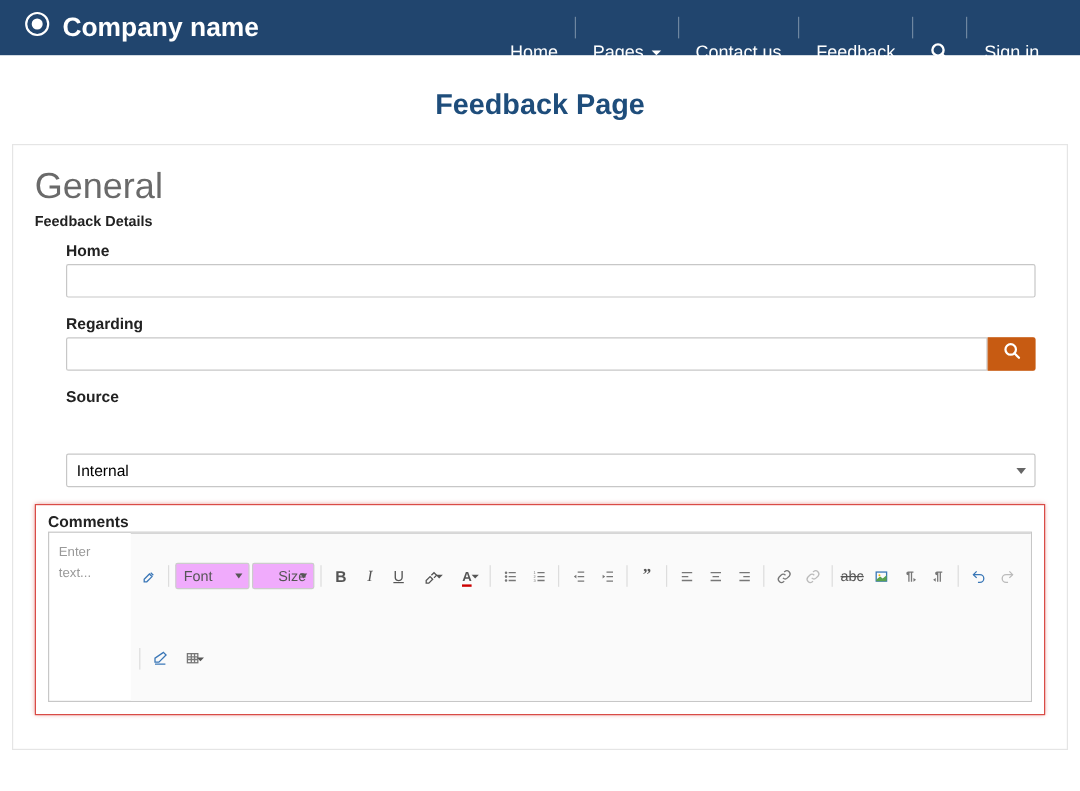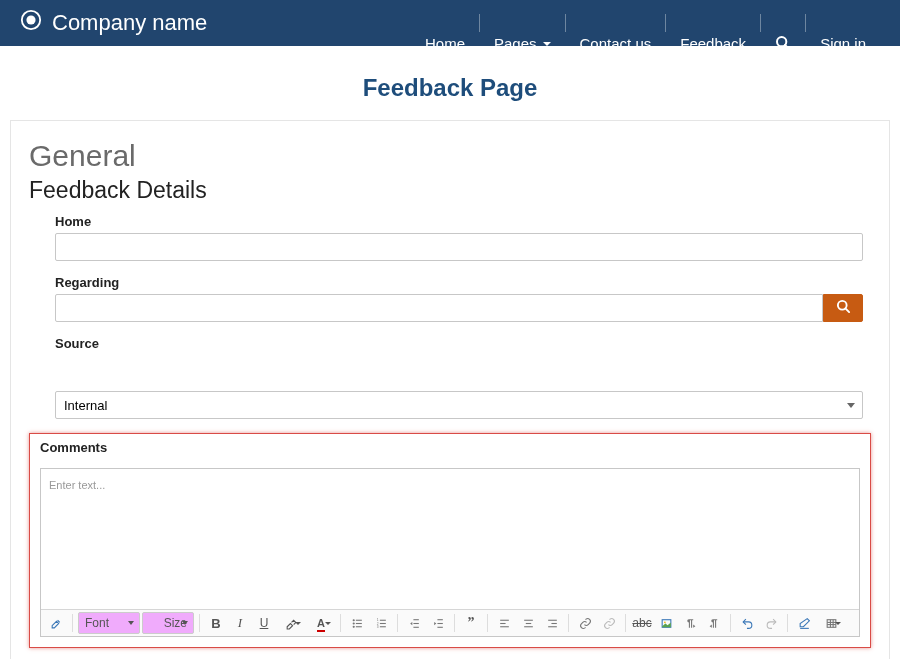--- a/index.html
+++ b/index.html
@@ -1,37 +1,37 @@
 <!DOCTYPE html>
 <html><head>
 <meta charset="utf-8">
 <style>
   * { box-sizing: border-box; }
   html, body { margin: 0; padding: 0; font-family: "Segoe UI", Arial, sans-serif; background:#fff; color:#222; }
   body { width: 900px; }
 
   
   .navbar { background:#21456e; color:#fff; height:46px; display:flex; align-items:center; padding:0 20px; }
-  .navbar .brand { display:flex; align-items:center; gap:10px; font-size:22px; font-weight:400; }
+  .navbar .brand { display:flex; align-items:center; gap:10px; font-size:22px; font-weight:700; }
   .navbar .brand svg { width:22px; height:22px; }
   .navbar .right { margin-left:auto; display:flex; align-items:center; font-size:15px; }
   .navbar .right .item { padding:0 14px; cursor:pointer; display:flex; align-items:center; gap:4px;margin-top:40px; }
   .navbar .right .sep { width:1px; height:18px; background:rgba(255,255,255,0.35); }
   .navbar .right .caret { display:inline-block; width:0; height:0; border-left:4px solid transparent; border-right:4px solid transparent; border-top:4px solid #fff; margin-left:2px; position:relative; top:1px;}
   .navbar .mag svg { width:16px; height:16px; display:block; }
 
   
   .page-title-wrap { padding: 28px 0 18px; text-align:center; }
   .page-title { font-size:24px; color:#1e4d7b; font-weight:600; }
 
   
   .card { border:1px solid #e5e5e5; margin:0 10px 20px; padding:12px 18px 28px; background:#fff; }
 
   h1.section-heading { font-size:30px; font-weight:400; color:#6a6a6a; margin:6px 0 4px; }
-  h2.sub-heading { font-size:23px; font-weight:400; color:#222; margin:0 0 10px; }
+  h2.sub-heading { font-size:12px; font-weight:700; color:#222; margin:0 0 10px; }
 
   .indent { padding-left: 26px; padding-right: 8px; }
 
   .field { margin-bottom:14px; }
   .field > label { display:block; font-size:13px; font-weight:600; margin-bottom:4px; }
   .req { color:#c02020; margin-left:2px; }
   .text-input,
   .select-input {
     width:100%; height:28px; border:1px solid #c7c7c7; border-radius:2px;
     padding:0 8px; font-size:13px; background:#fff;
@@ -53,24 +53,24 @@
   }
   .lookup-btn svg { width:15px; height:15px; }
 
   
   .comments-area {
     border:1px solid #d94b46;
     box-shadow: 0 0 4px rgba(217,75,70,0.6);
     margin-left:0; margin-right:0;
     padding:4px 10px 10px;
   }
-  .comments-area > label { display:block; font-size:13px; font-weight:600; margin:2px 0 13px; }
+  .comments-area > label { display:block; font-size:13px; font-weight:600; margin:2px 0 1px; }
 
   .editor {
-    border:1px solid #c7c7c7; background:#fff; display:flex; flex-direction:column;
+    border:1px solid #c7c7c7; background:#fff; display:flex; flex-direction:row;
   }
   .editor-body {
     flex:1 1 auto; min-height:140px; padding:6px 8px;
   }
   .editor-placeholder { color:#999; font-size:11px; }
 
   .editor-toolbar {
     border-top:1px solid #d6d6d6;
     background:#fafafa;
     display:flex; align-items:center; gap:2px;

